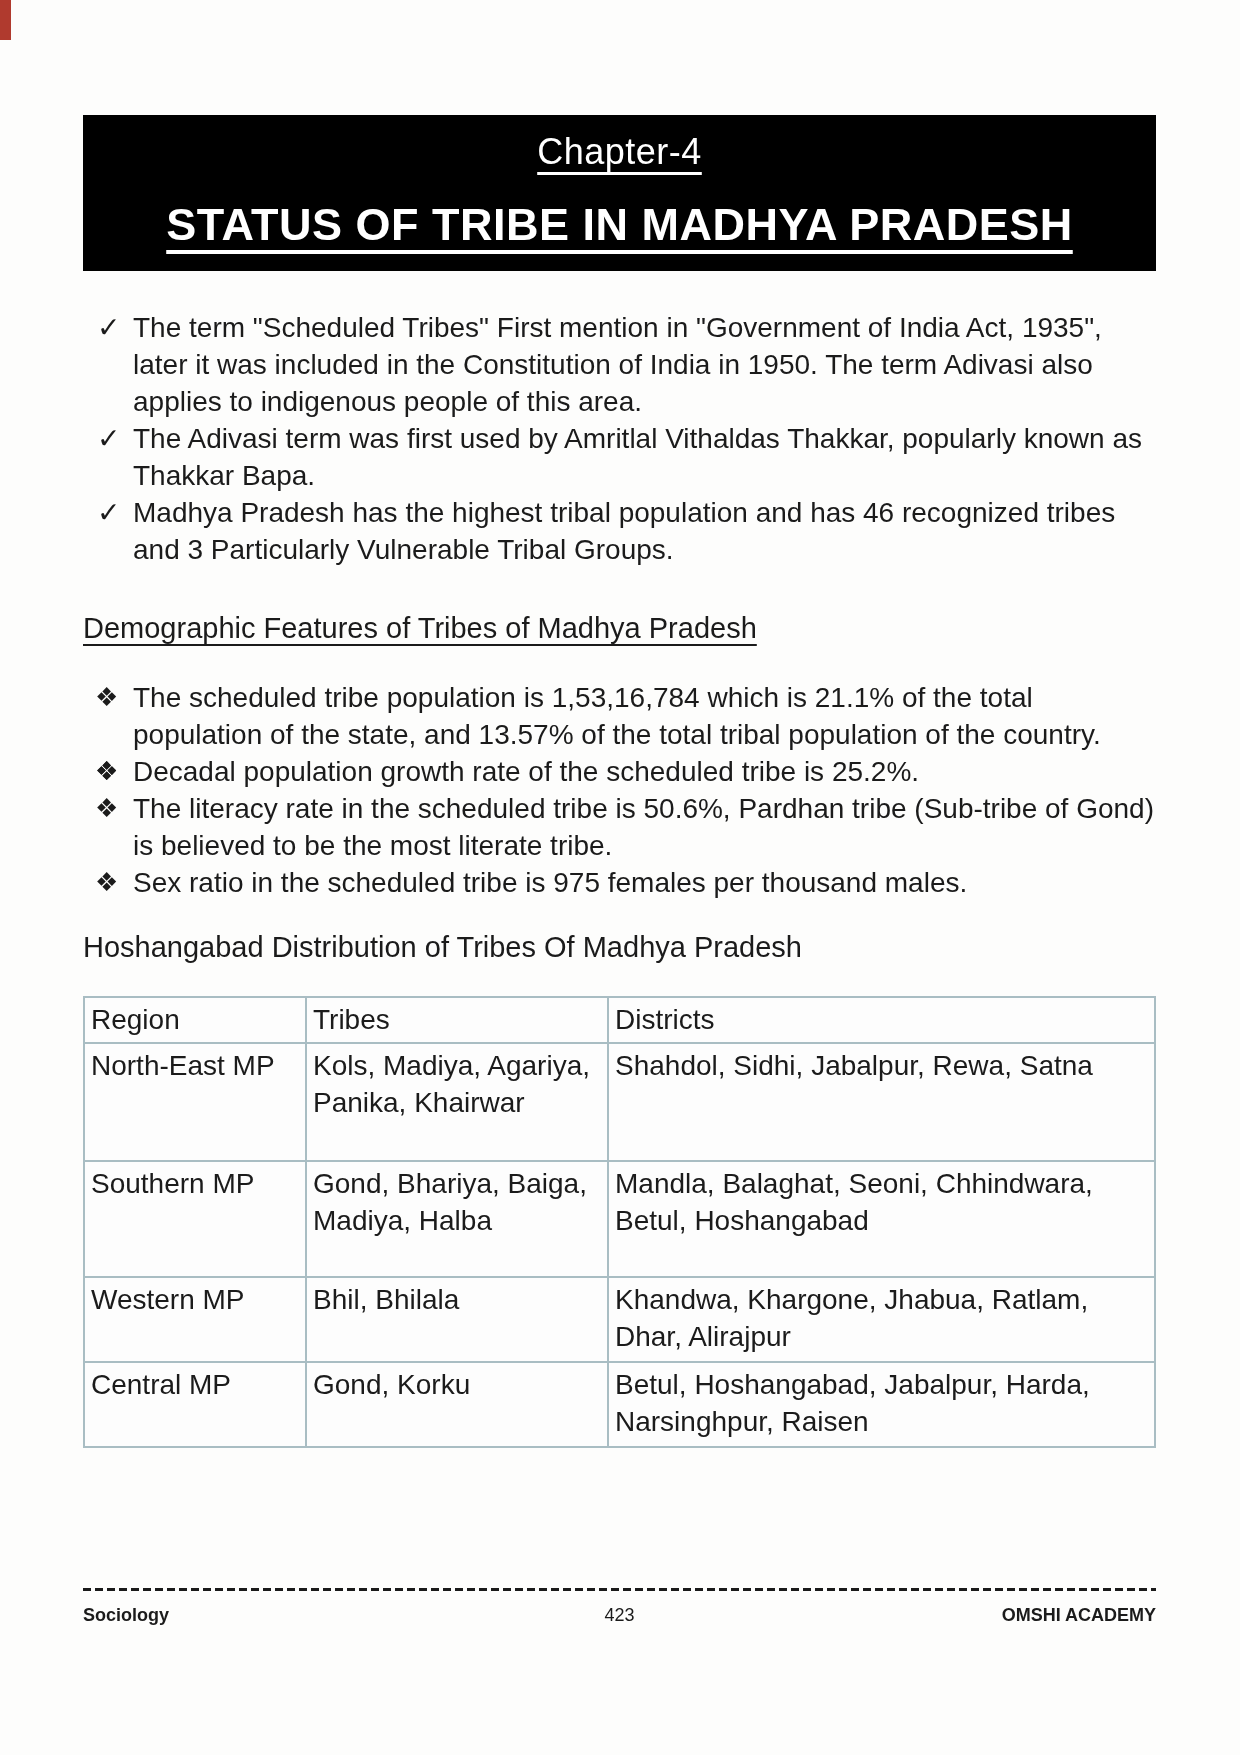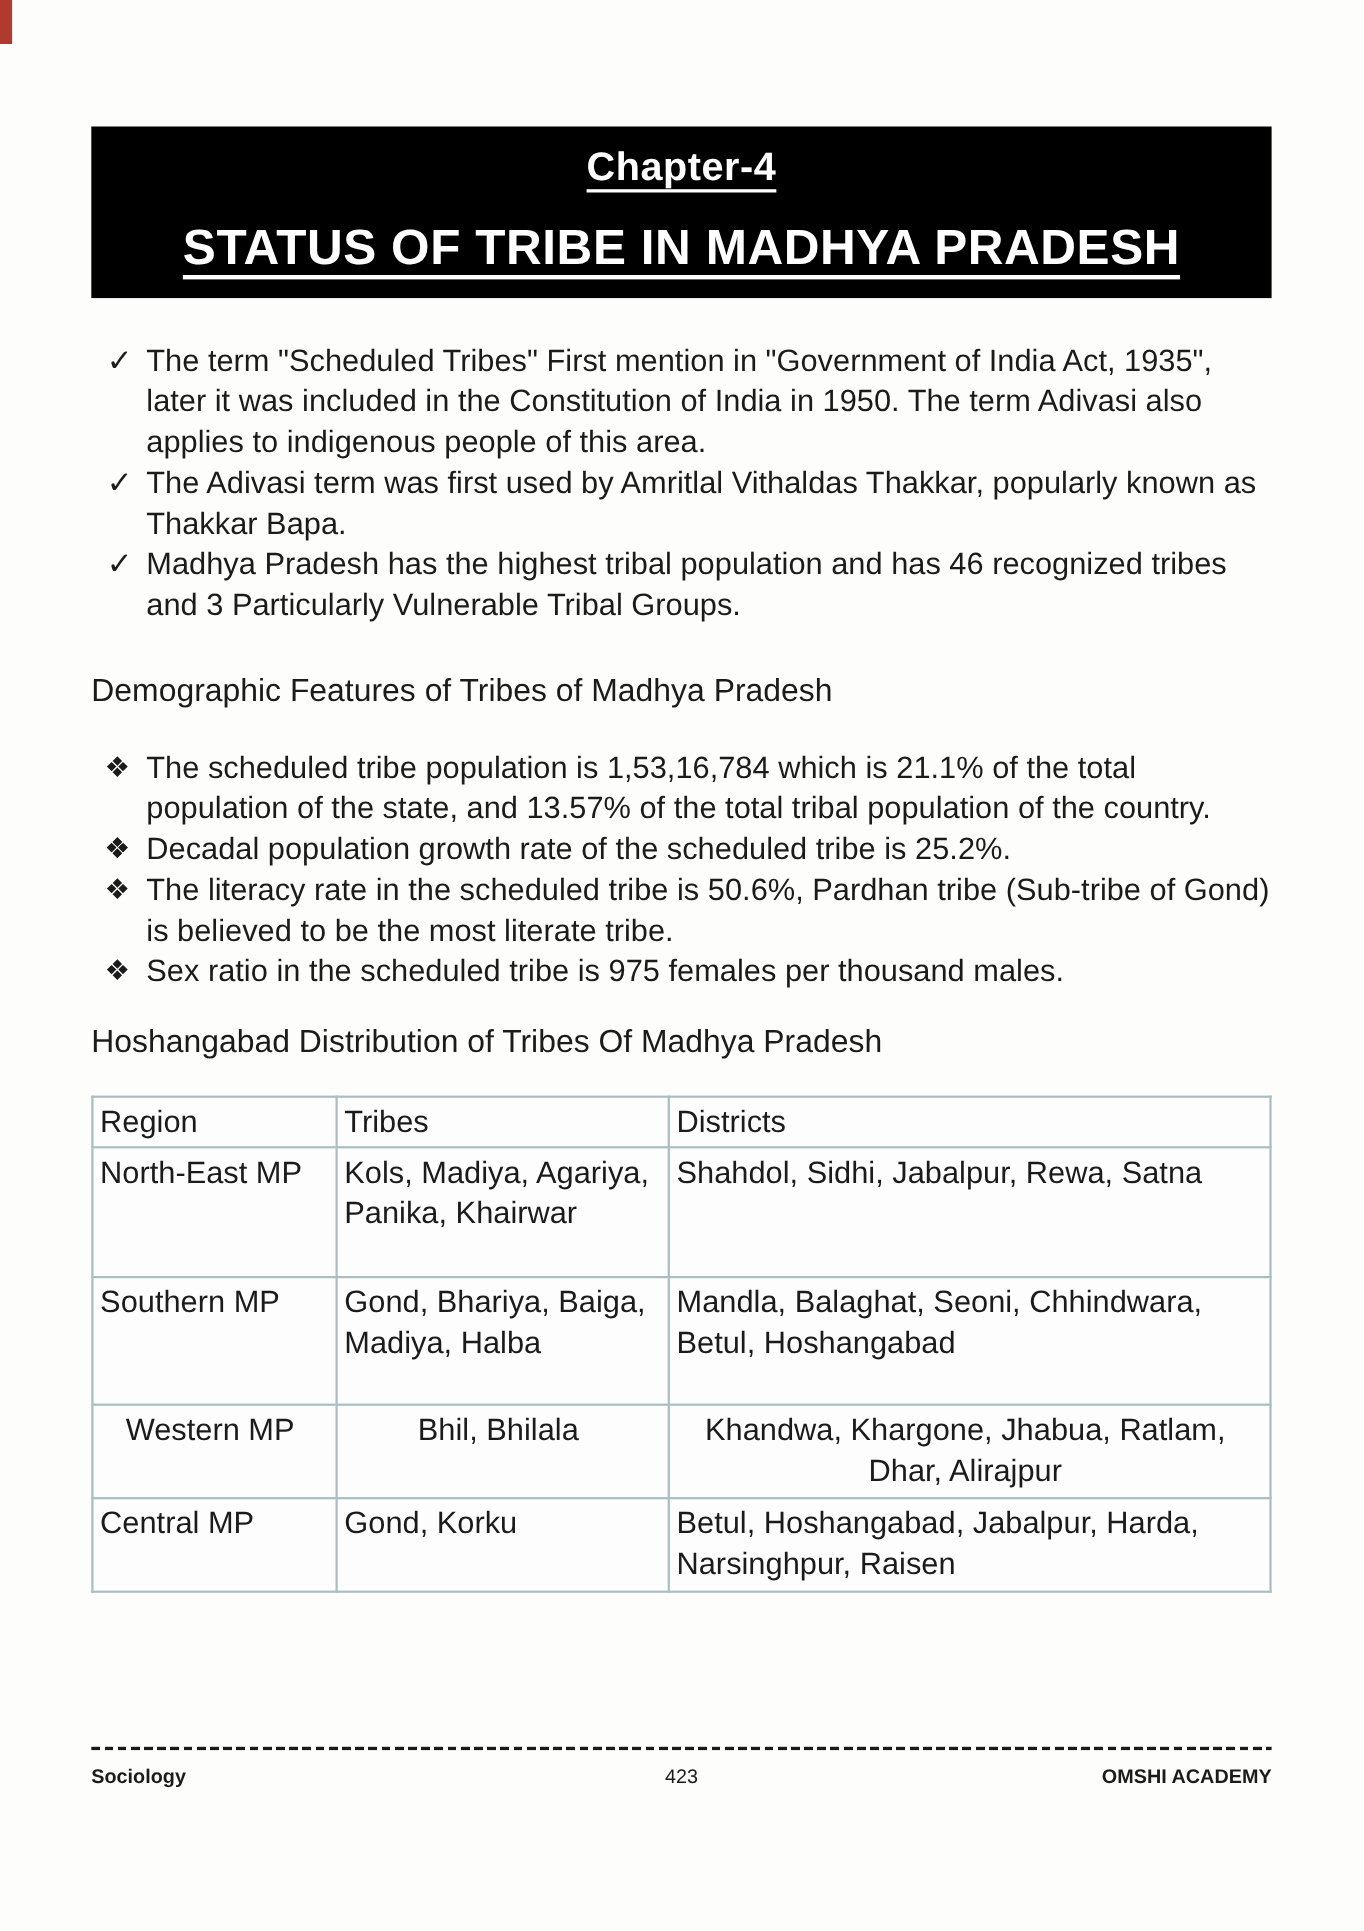--- a/index.html
+++ b/index.html
@@ -24,21 +24,21 @@
   
   .chapter-box {
     margin-top: 115px;
     background: #000000;
     color: #ffffff;
     text-align: center;
     padding: 16px 10px 20px 10px;
   }
   .chapter-label {
     font-size: 36px;
-    font-weight: bold;
+    font-weight: normal;
     text-decoration: underline;
     text-underline-offset: 8px;
     text-decoration-thickness: 3px;
     letter-spacing: 0.5px;
   }
   .chapter-title {
     margin-top: 26px;
     font-size: 45px;
     font-weight: bold;
     text-decoration: underline;
@@ -65,20 +65,21 @@
     position: absolute; left: 12px; top: 0;
     font-size: 26px;
   }
   
   .section-heading {
     font-size: 29px;
     font-weight: normal;
     margin-top: 44px;
   }
   .section-heading.underlined {
+    text-decoration: underline;
     text-underline-offset: 6px;
     text-decoration-thickness: 2px;
   }
   .section-heading.territorial { margin-top: 30px; }
   
   table.dist-table {
     margin-top: 32px;
     width: 100%;
     border-collapse: collapse;
     background: #fdfdfd;
@@ -90,21 +91,21 @@
     font-weight: normal;
     text-align: left;
     vertical-align: top;
     padding: 3px 14px 6px 6px;
   }
   .dist-table col.c1 { width: 222px; }
   .dist-table col.c2 { width: 302px; }
   .dist-table thead th { padding-bottom: 4px; }
   .dist-table tbody tr.r1 td { padding-bottom: 19px; height: 118px; }
   .dist-table tbody tr.r2 td { height: 116px; }
-  .dist-table tbody tr.r3 td { height: 80px; text-align: center; }
+  .dist-table tbody tr.r3 td { height: 80px; }
   .dist-table tbody tr.r4 td { height: 82px; }
   
   .footer {
     position: absolute;
     left: 83px; right: 84px;
     top: 1588px;
   }
   .dash-line {
     height: 3px;
     background: repeating-linear-gradient(90deg, #1a1a1a 0 8px, transparent 8px 12px);

